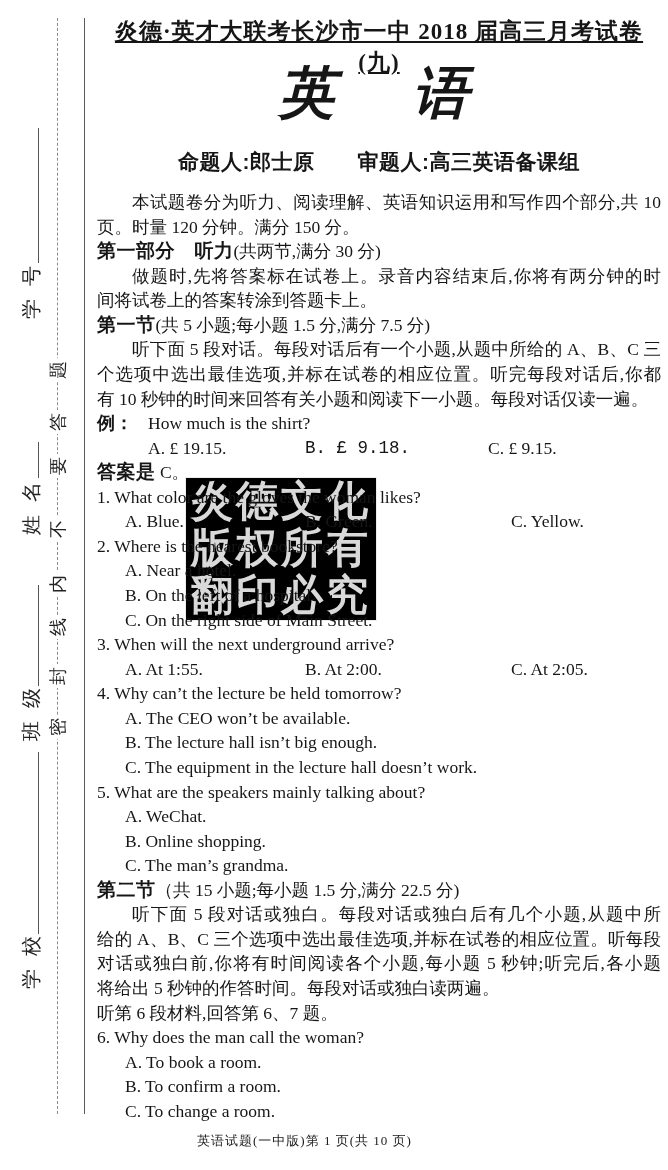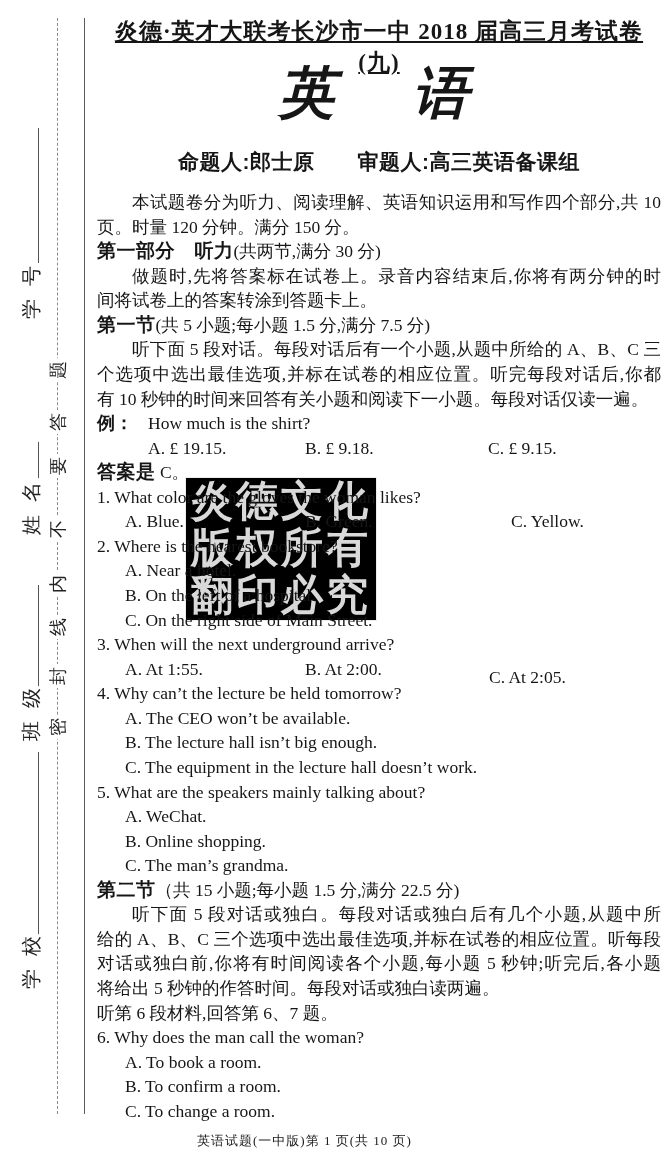--- a/index.html
+++ b/index.html
@@ -110,30 +110,30 @@
     <div class="line j ind">本试题卷分为听力、阅读理解、英语知识运用和写作四个部分,共 10</div>
     <div class="line">页。时量 120 分钟。满分 150 分。</div>
     <div class="line"><span class="hei h-b">第一部分　听力</span><span class="h-r">(共两节,满分 30 分)</span></div>
     <div class="line j ind">做题时,先将答案标在试卷上。录音内容结束后,你将有两分钟的时</div>
     <div class="line">间将试卷上的答案转涂到答题卡上。</div>
     <div class="line"><span class="hei h-b">第一节</span><span class="h-r">(共 5 小题;每小题 1.5 分,满分 7.5 分)</span></div>
     <div class="line j ind">听下面 5 段对话。每段对话后有一个小题,从题中所给的 A、B、C 三</div>
     <div class="line j">个选项中选出最佳选项,并标在试卷的相应位置。听完每段对话后,你都</div>
     <div class="line">有 10 秒钟的时间来回答有关小题和阅读下一小题。每段对话仅读一遍。</div>
     <div class="line"><span class="hei ex-b">例：</span><span class="ex-r">How much is the shirt?</span></div>
-    <div class="line o3"><span style="left: 51px;">A. £ 19.15.</span><span style="left: 208px;">B. £ 9.18.</span><span style="left: 391px;">C. £ 9.15.</span></div>
+    <div class="line o3"><span style="left: 51px;">A. £ 19.15.</span><span style="left: 208px; font-family: Liberation Mono, monospace;">B. £ 9.18.</span><span style="left: 391px;">C. £ 9.15.</span></div>
     <div class="line"><span class="hei h-b">答案是</span><span class="h-r"> C。</span></div>
     <div class="line">1. What color are the gloves the woman likes?</div>
     <div class="line o3"><span style="left: 28px;">A. Blue.</span><span style="left: 208px;">B. Green.</span><span style="left: 414px;">C. Yellow.</span></div>
     <div class="line">2. Where is the nearest bookstore?</div>
     <div class="line opt1">A. Near a hotel.</div>
     <div class="line opt1">B. On the left of a hospital.</div>
     <div class="line opt1">C. On the right side of Main Street.</div>
     <div class="line">3. When will the next underground arrive?</div>
-    <div class="line o3"><span style="left: 28px;">A. At 1:55.</span><span style="left: 208px;">B. At 2:00.</span><span style="left: 392px; margin-top: 8px;">C. At 2:05.</span></div>
+    <div class="line o3"><span style="left: 28px;">A. At 1:55.</span><span style="left: 208px;">B. At 2:00.</span><span style="left: 414px;">C. At 2:05.</span></div>
     <div class="line">4. Why can’t the lecture be held tomorrow?</div>
     <div class="line opt1">A. The CEO won’t be available.</div>
     <div class="line opt1">B. The lecture hall isn’t big enough.</div>
     <div class="line opt1">C. The equipment in the lecture hall doesn’t work.</div>
     <div class="line">5. What are the speakers mainly talking about?</div>
     <div class="line opt1">A. WeChat.</div>
     <div class="line opt1">B. Online shopping.</div>
     <div class="line opt1">C. The man’s grandma.</div>
     <div class="line"><span class="hei h-b">第二节</span><span class="h-r">（共 15 小题;每小题 1.5 分,满分 22.5 分)</span></div>
     <div class="line j ind">听下面 5 段对话或独白。每段对话或独白后有几个小题,从题中所</div>

